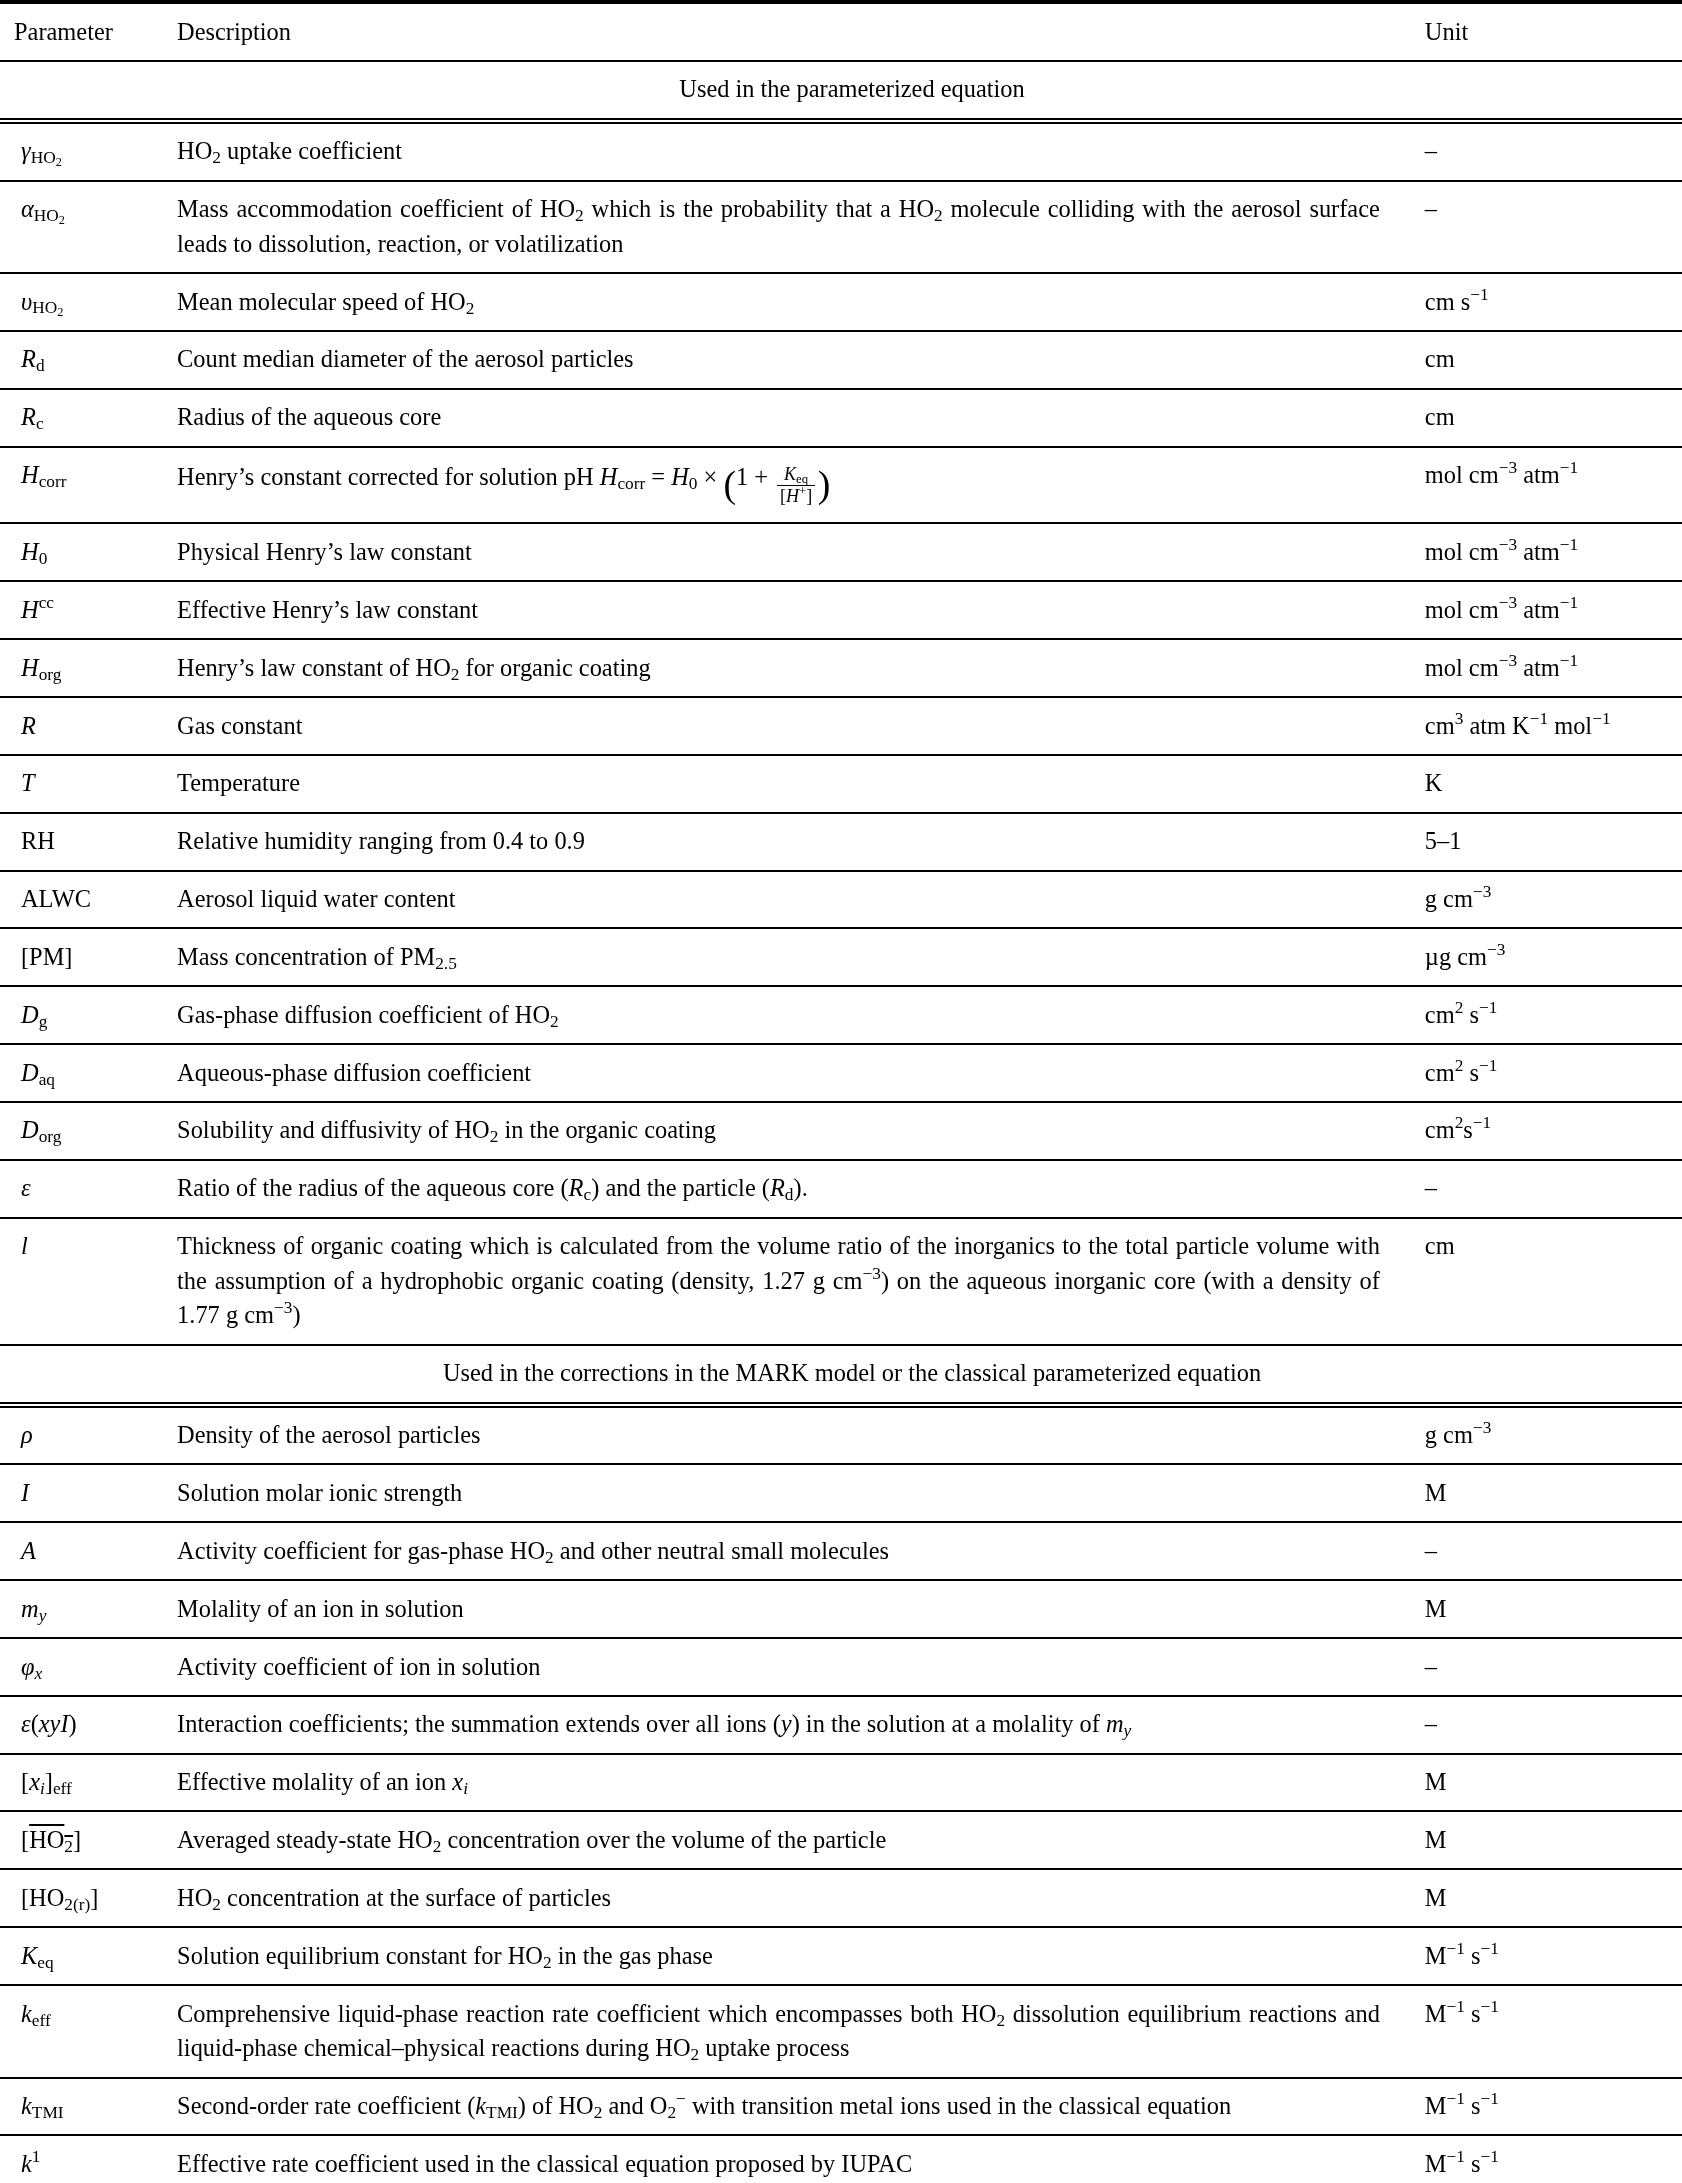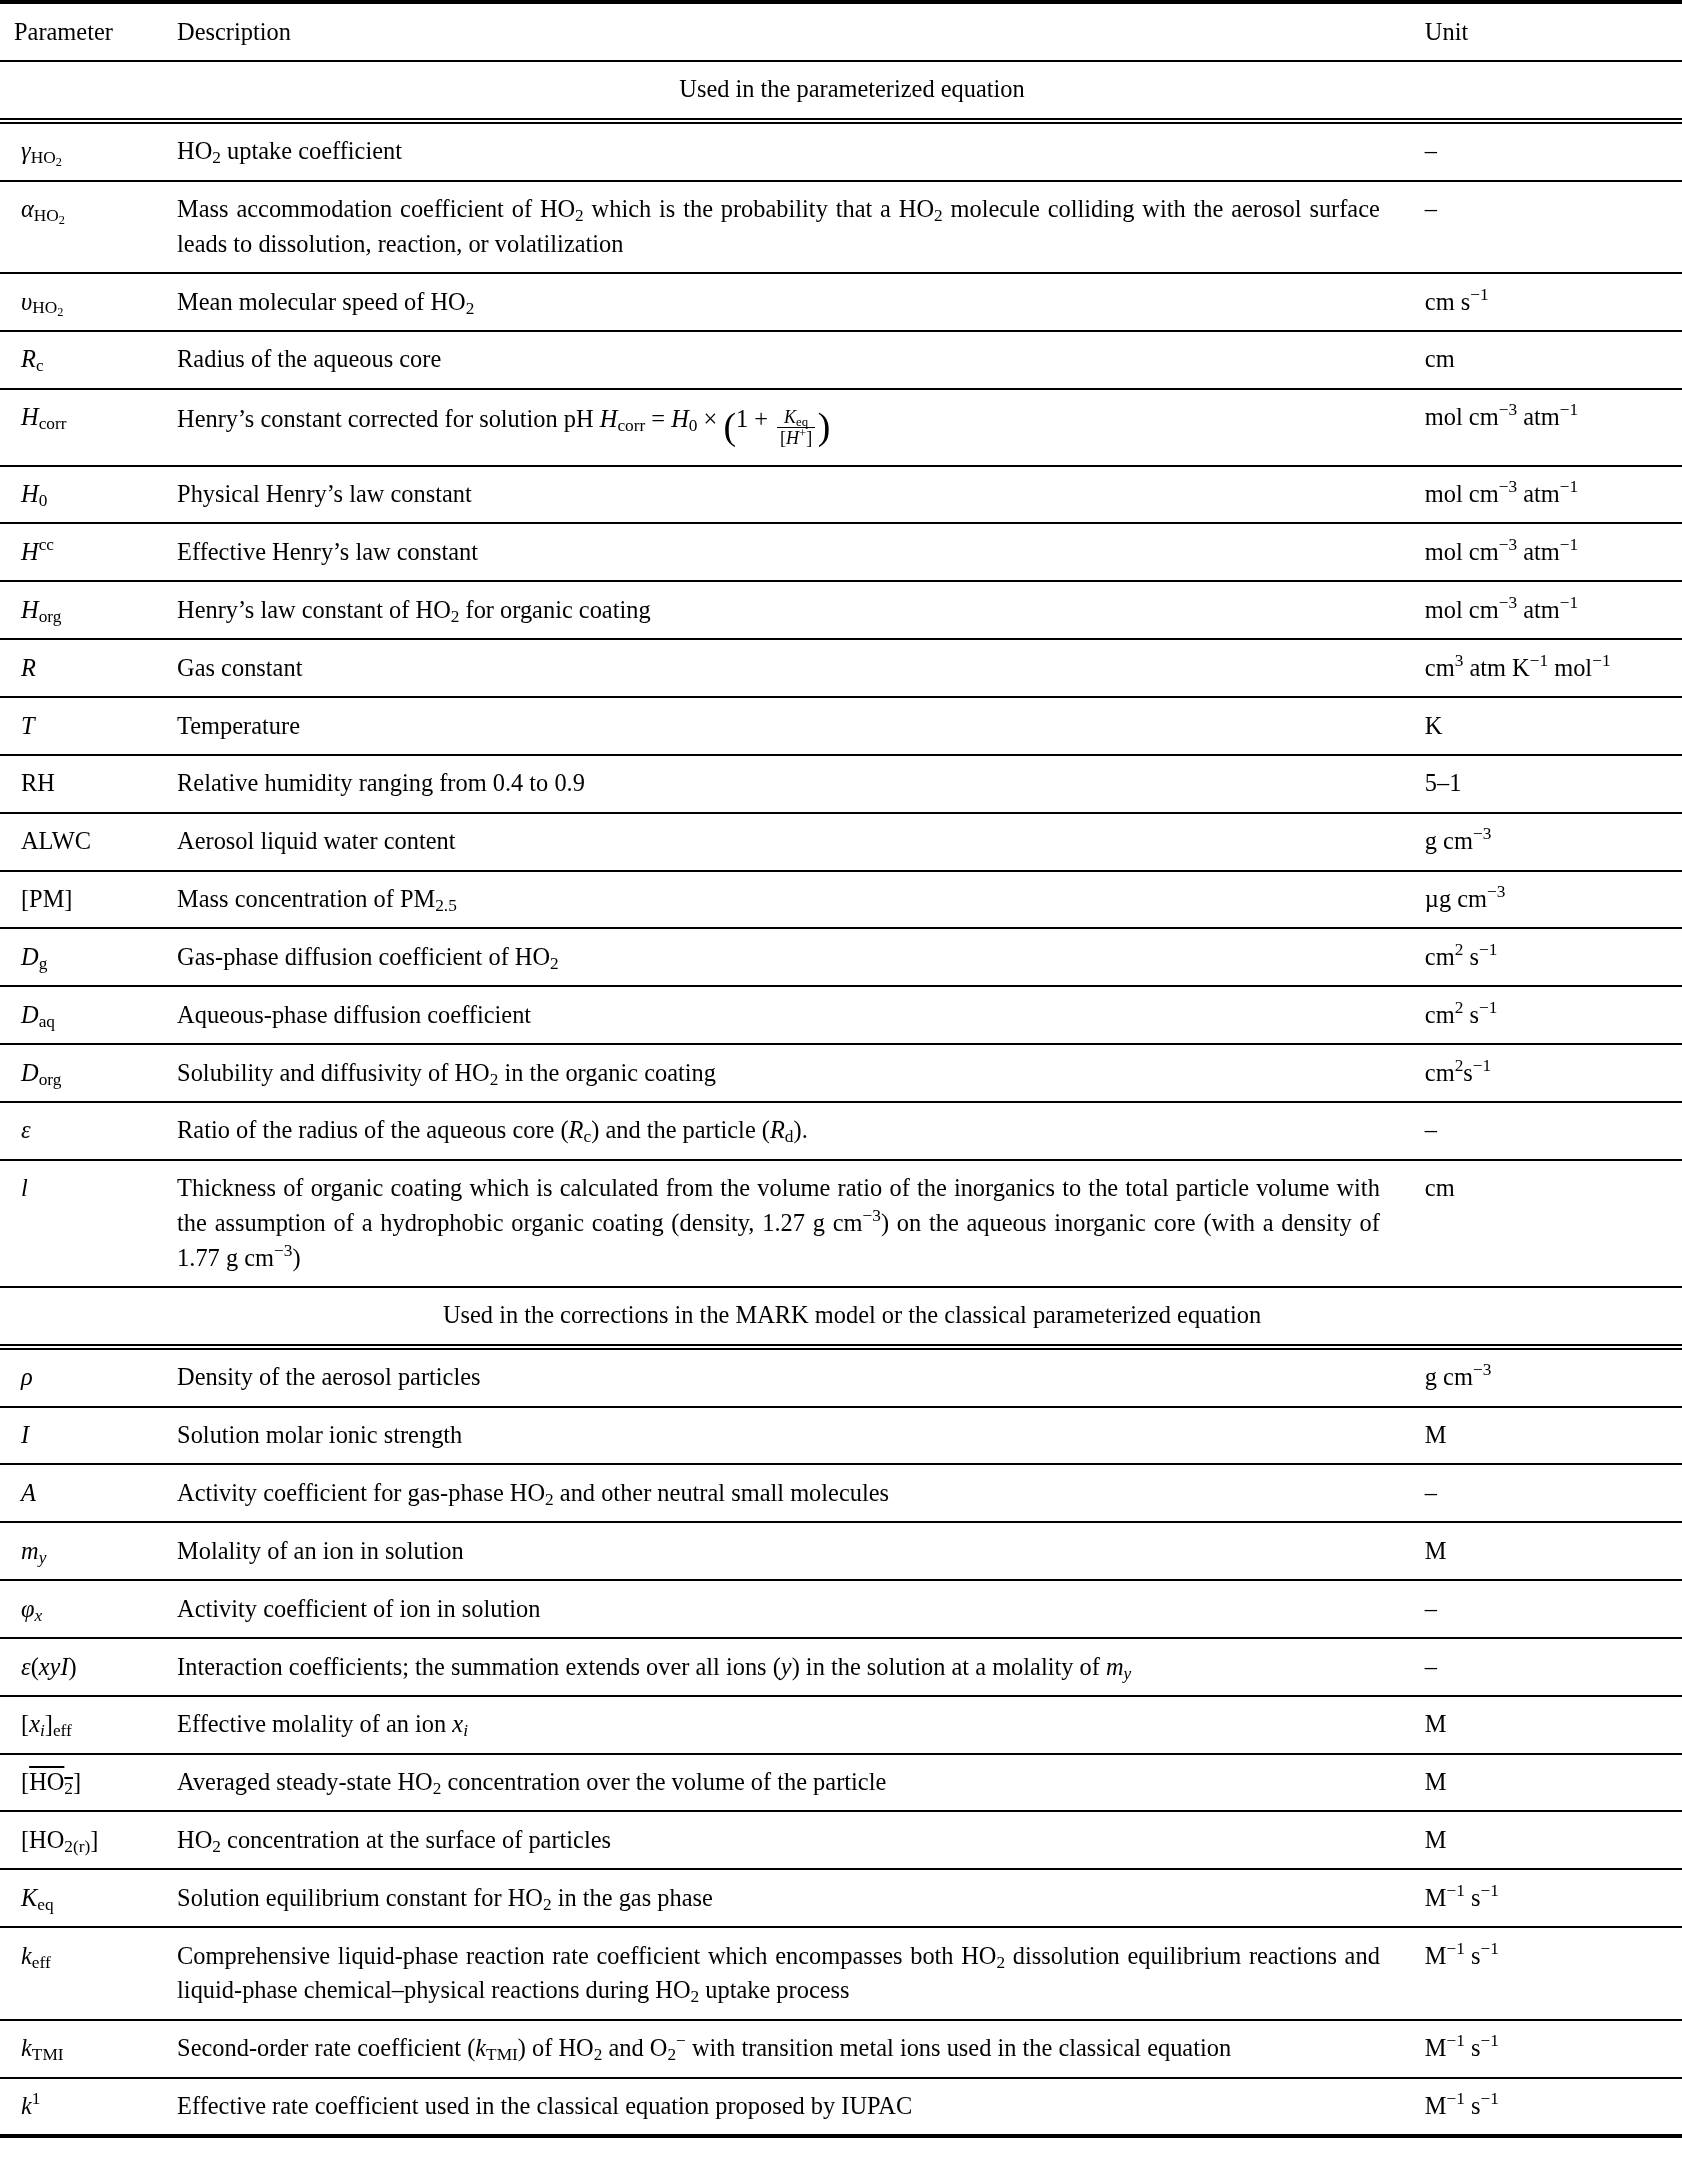--- a/index.html
+++ b/index.html
@@ -99,20 +99,25 @@
     <td class="c-desc">Mass accommodation coefficient of HO<sub>2</sub> which is the probability that a HO<sub>2</sub> molecule colliding with the aerosol surface leads to dissolution, reaction, or volatilization</td>
     <td class="c-unit">–</td>
   </tr>
 
   <tr class="data-row">
     <td class="c-param"><i>υ</i><sub>HO<sub>2</sub></sub></td>
     <td class="c-desc">Mean molecular speed of HO<sub>2</sub></td>
     <td class="c-unit">cm s<sup>−1</sup></td>
   </tr>
 
+  <tr class="data-row">
+    <td class="c-param"><i>R</i><sub>d</sub></td>
+    <td class="c-desc">Count median diameter of the aerosol particles</td>
+    <td class="c-unit">cm</td>
+  </tr>
 
   <tr class="data-row">
     <td class="c-param"><i>R</i><sub>c</sub></td>
     <td class="c-desc">Radius of the aqueous core</td>
     <td class="c-unit">cm</td>
   </tr>
 
   <tr class="data-row">
     <td class="c-param"><i>H</i><sub>corr</sub></td>
     <td class="c-desc">Henry’s constant corrected for solution pH <i>H</i><sub>corr</sub> = <i>H</i><sub>0</sub> × <span class="bigp">(</span>1 + <span class="frac"><span class="num"><i>K</i><sub>eq</sub></span><span class="den">[<i>H</i><sup>+</sup>]</span></span><span class="bigp">)</span></td>

